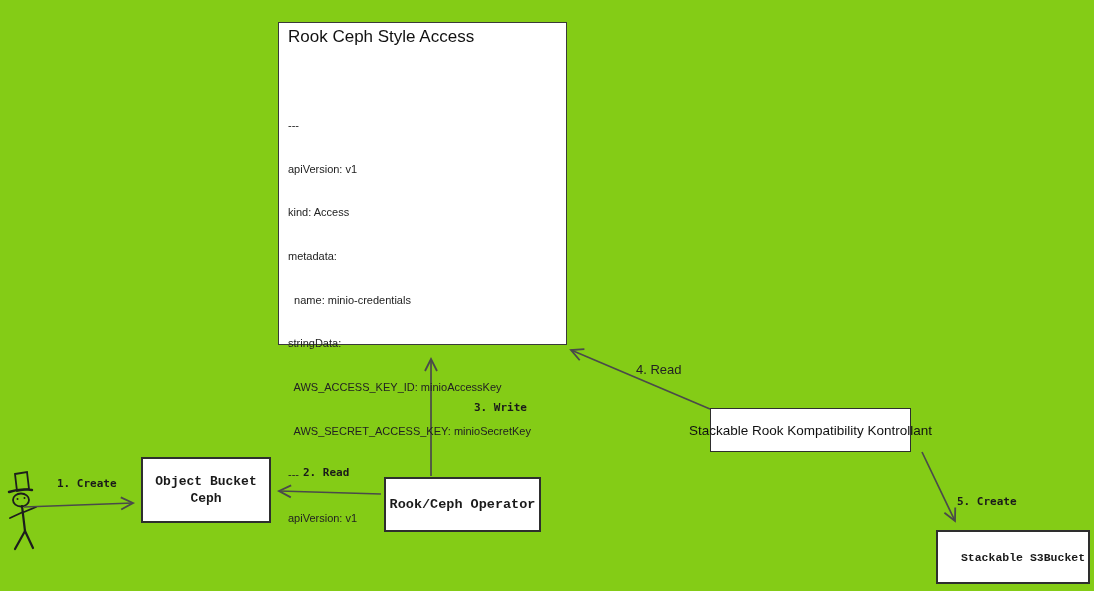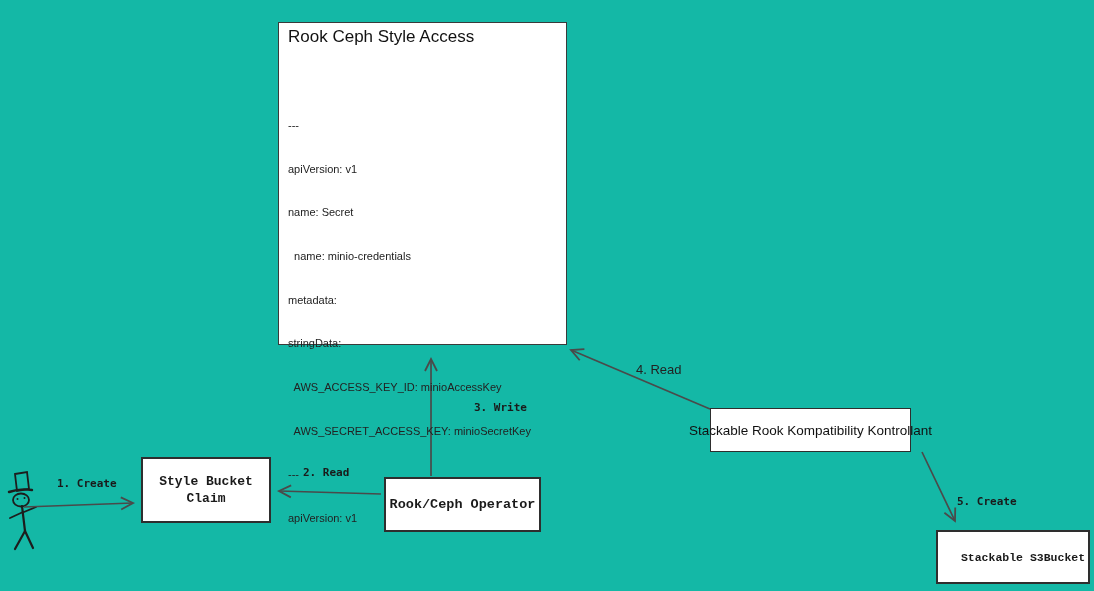--- a/index.html
+++ b/index.html
@@ -3,21 +3,21 @@
 <meta charset="utf-8">
 <style>
   * { margin: 0; padding: 0; box-sizing: border-box; }
   html, body { background: #ffffff; }
   body { font-family: "Liberation Sans", sans-serif; }
 
   .canvas {
     position: relative;
     width: 1094px;
     height: 591px;
-    background: #14b8a6;
+    background: #84cc16;
     overflow: hidden;
   }
 
   .overlay {
     position: absolute;
     left: 0; top: 0;
     width: 1094px; height: 591px;
     pointer-events: none;
   }
 
@@ -145,39 +145,39 @@
     <line x1="710" y1="409" x2="571" y2="350" stroke="#4a4a4a" stroke-width="1.7" marker-end="url(#ah)"></line>
 
     <line x1="922" y1="452" x2="955" y2="521" stroke="#4a4a4a" stroke-width="1.7" marker-end="url(#ah)"></line>
   </svg>
 
   <div class="box main-box">
     <div class="main-title">Rook Ceph Style Access</div>
     <div class="yaml">
       <div>---</div>
       <div>apiVersion: v1</div>
-      <div>name: Secret</div>
+      <div>kind: Access</div>
+      <div>metadata:</div>
       <div>  name: minio-credentials</div>
-      <div>metadata:</div>
       <div>stringData:</div>
       <div>  AWS_ACCESS_KEY_ID: minioAccessKey</div>
       <div>  AWS_SECRET_ACCESS_KEY: minioSecretKey</div>
       <div>---</div>
       <div>apiVersion: v1</div>
       
       
       
       
       
       
     </div>
   </div>
 
   <div class="box node-label-mono node-obc">
-    <span>Style Bucket Claim</span>
+    <span>Object Bucket Ceph</span>
   </div>
 
   <div class="box node-label-mono node-operator">
     <span>Rook/Ceph Operator</span>
   </div>
 
   <div class="box node-kontrollant">
     <span>Stackable Rook Kompatibility Kontrollant</span>
   </div>
 

